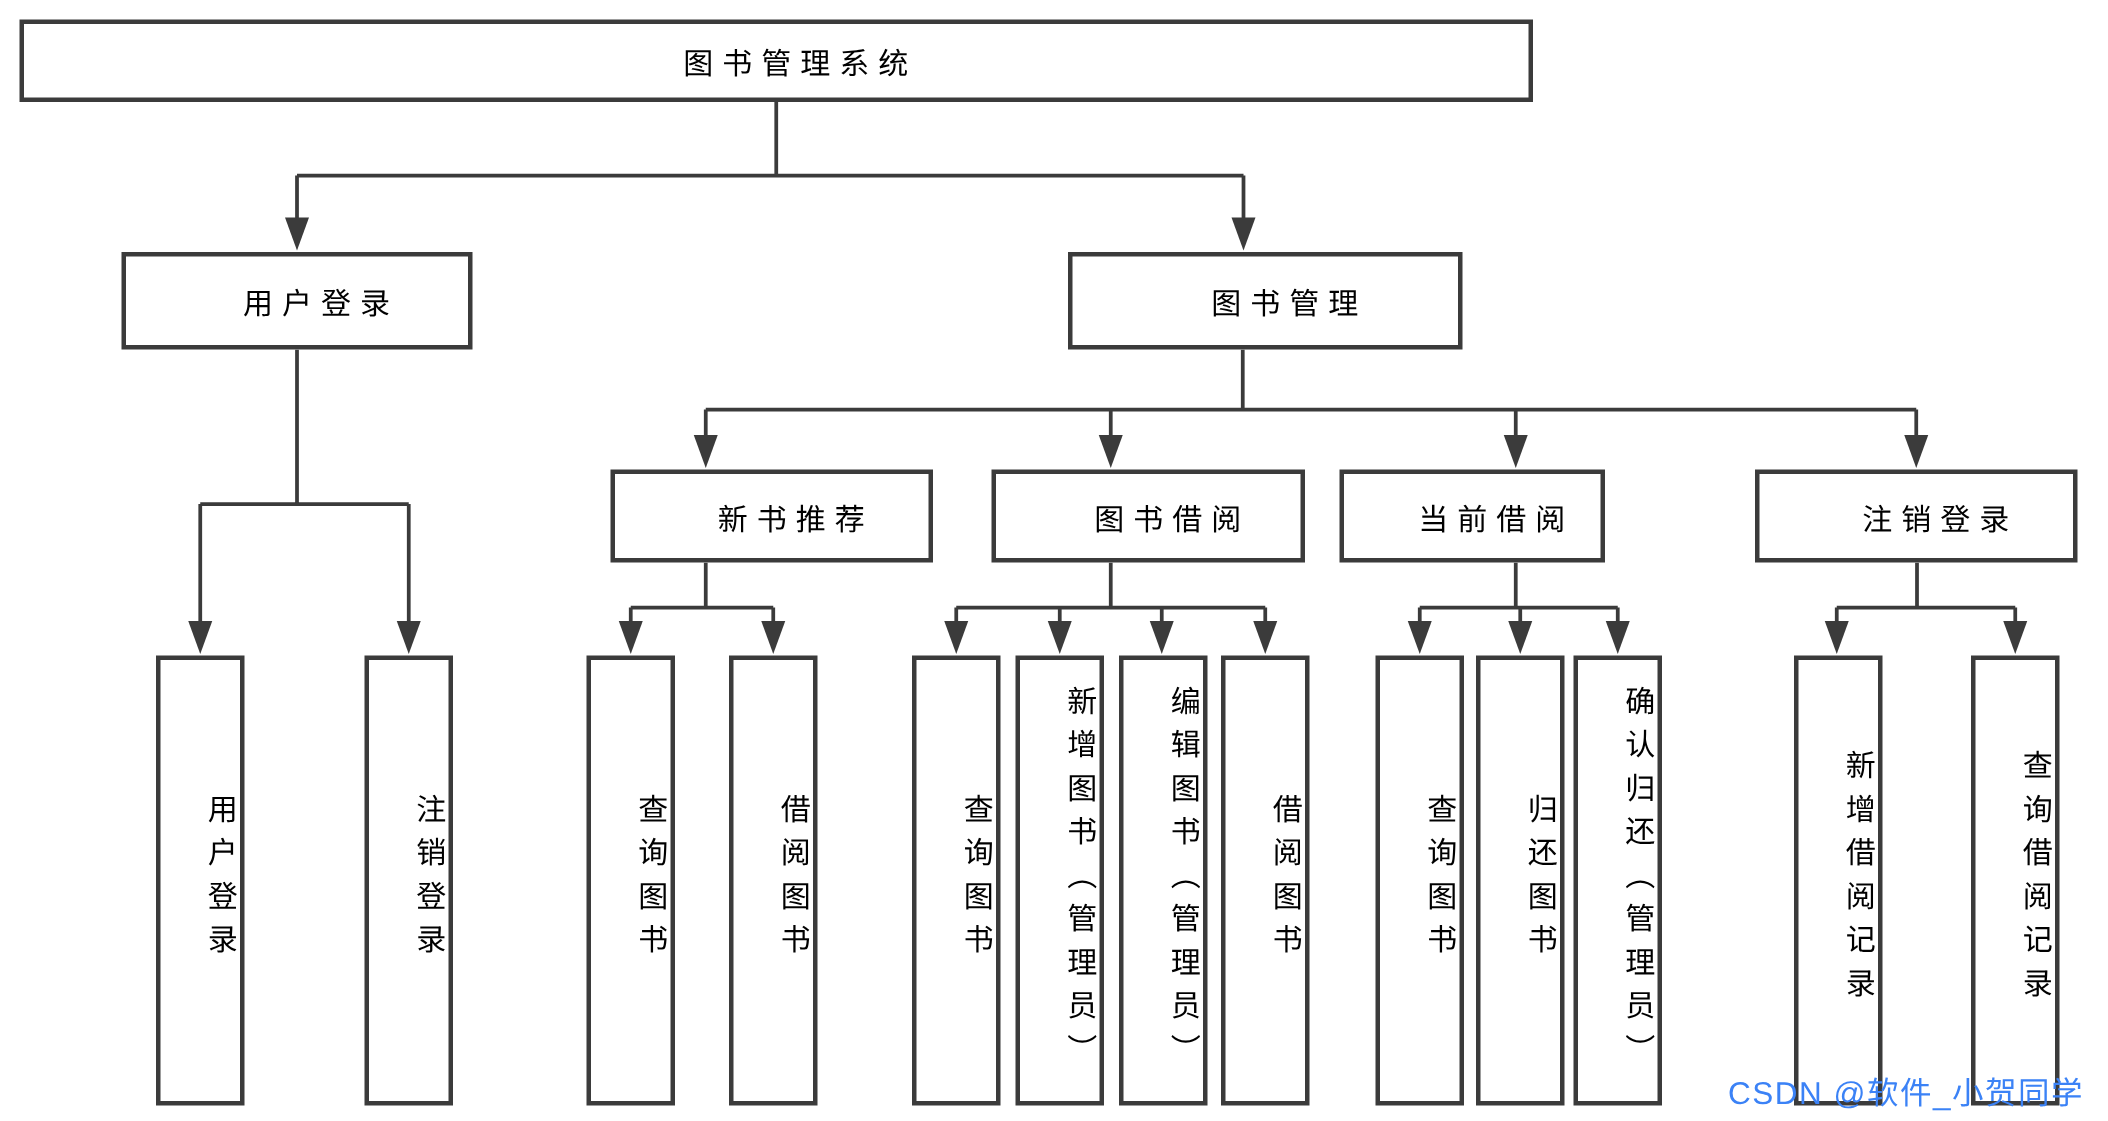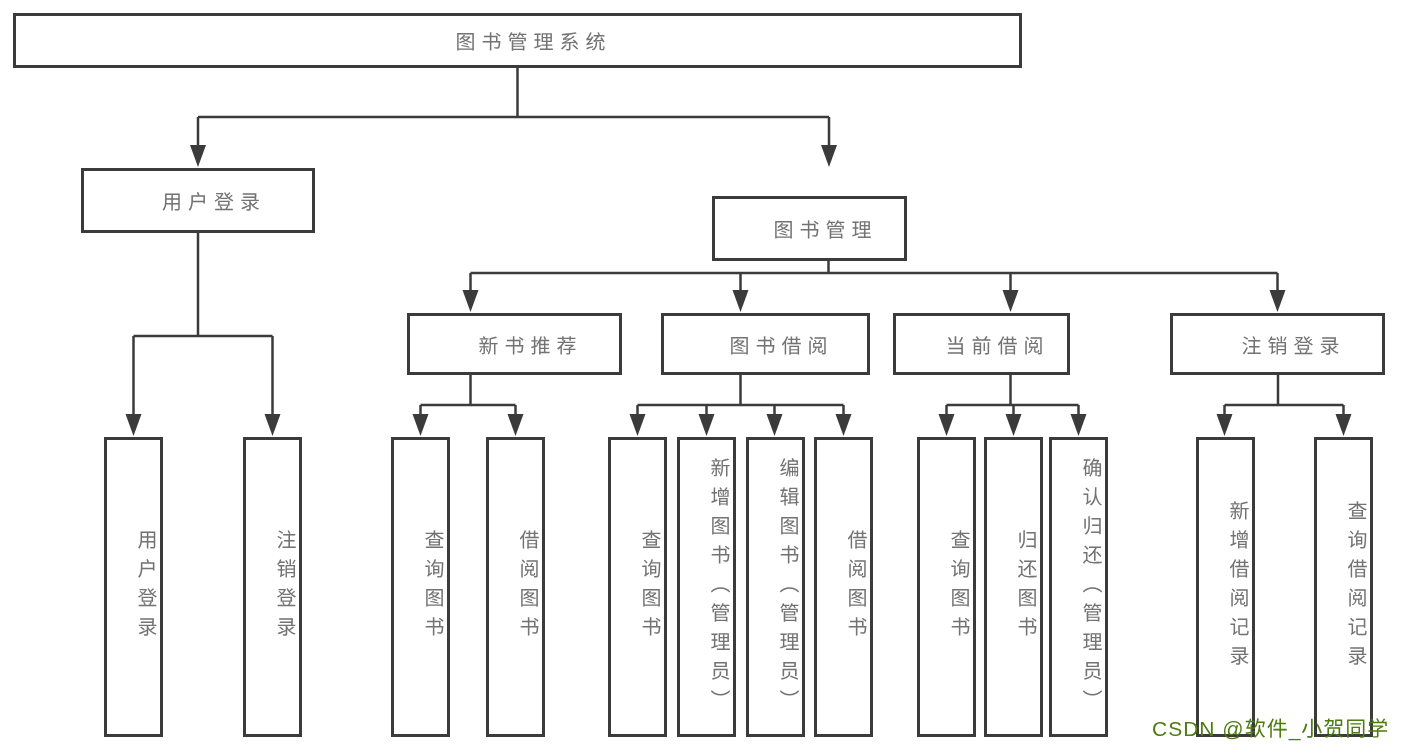--- a/index.html
+++ b/index.html
@@ -20,21 +20,21 @@
     left: 0;
     top: 0;
     width: 1405px;
     height: 747px;
   }
   .node {
     position: absolute;
     box-sizing: border-box;
     border: 3px solid #3b3b3b;
     background: #ffffff;
-    color: #737373;
+    color: #000000;
     display: flex;
     align-items: center;
     justify-content: center;
     font-size: 20px;
     padding-left: 26px;
   }
   .h-node {
     letter-spacing: 6px;
     text-indent: 6px;
     white-space: nowrap;
@@ -44,21 +44,21 @@
     letter-spacing: 9px;
     width: 59px;
     height: 300px;
     top: 437px;
   }
   .watermark {
     position: absolute;
     left: 1152px;
     top: 712px;
     font-size: 21px;
-    color: #4d7c0f;
+    color: #3b82f6;
     letter-spacing: 1px;
     white-space: nowrap;
     z-index: 5;
   }
 </style>
 </head>
 <body>
 
 <div class="canvas">
 
@@ -95,21 +95,21 @@
     <polygon fill="#3b3b3b" points="946.5,436 938.5,414 954.5,414"></polygon>
     <polygon fill="#3b3b3b" points="1013.5,436 1005.5,414 1021.5,414"></polygon>
     <polygon fill="#3b3b3b" points="1078.5,436 1070.5,414 1086.5,414"></polygon>
     <polygon fill="#3b3b3b" points="1224.5,436 1216.5,414 1232.5,414"></polygon>
     <polygon fill="#3b3b3b" points="1343.5,436 1335.5,414 1351.5,414"></polygon>
   </svg>
 
   <div class="node h-node" style="left:13px; top:13px; width:1009px; height:55px;">图书管理系统</div>
 
   <div class="node h-node" style="left:81px; top:168px; width:234px; height:65px;">用户登录</div>
-  <div class="node h-node" style="left:712px; top:168px; width:195px; height:65px;margin-top:28px;">图书管理</div>
+  <div class="node h-node" style="left:712px; top:168px; width:263px; height:65px;">图书管理</div>
 
   <div class="node h-node" style="left:363px; top:313px; width:215px; height:62px;margin-left:44px;">新书推荐</div>
   <div class="node h-node" style="left:661px; top:313px; width:209px; height:62px;">图书借阅</div>
   <div class="node h-node" style="left:893px; top:313px; width:177px; height:62px;">当前借阅</div>
   <div class="node h-node" style="left:1170px; top:313px; width:215px; height:62px;">注销登录</div>
 
   <div class="node v-node" style="left:104px;">用户登录</div>
   <div class="node v-node" style="left:243px;">注销登录</div>
 
   <div class="node v-node" style="left:391px;">查询图书</div>

